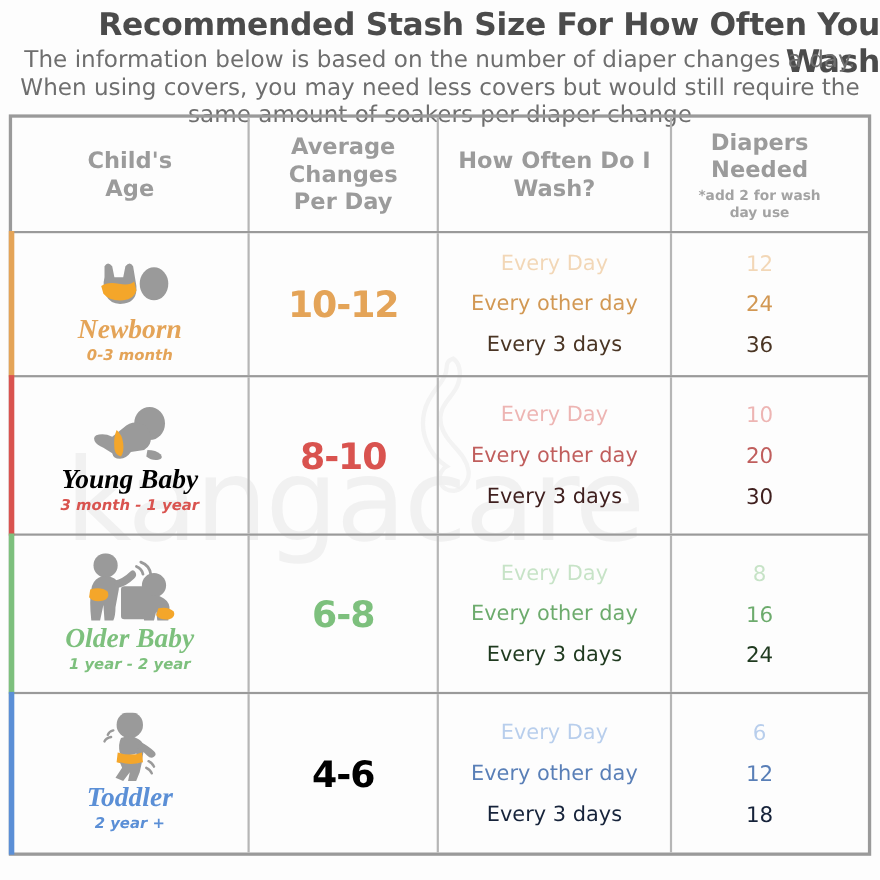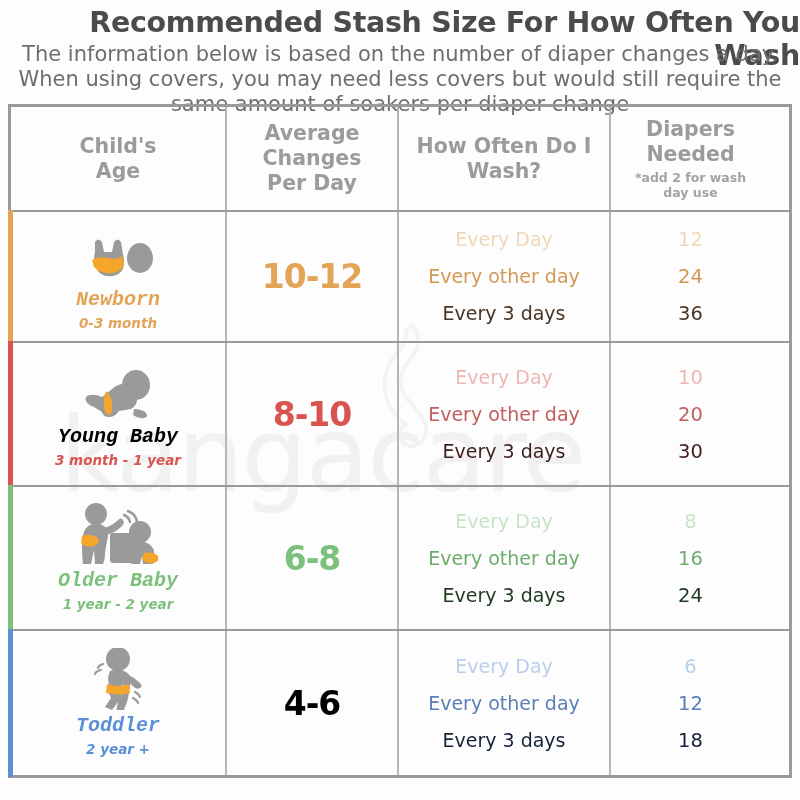--- a/index.html
+++ b/index.html
@@ -139,25 +139,25 @@
 
   
   .icon-wrap {
     height: 62px;
     display: flex;
     align-items: flex-end;
     justify-content: center;
     margin-bottom: 4px;
   }
   .age-name {
-    font-size: 20px;
+    font-size: 25px;
     font-weight: bold;
     font-style: italic;
     line-height: 24px;
-    font-family: Liberation Mono, monospace;
+    font-family: Liberation Serif, serif;
   }
   .age-range {
     font-size: 13.5px;
     font-weight: bold;
     font-style: italic;
     line-height: 18px;
     margin-top: 2px;
     font-family: "DejaVu Sans", sans-serif;
   }
 

